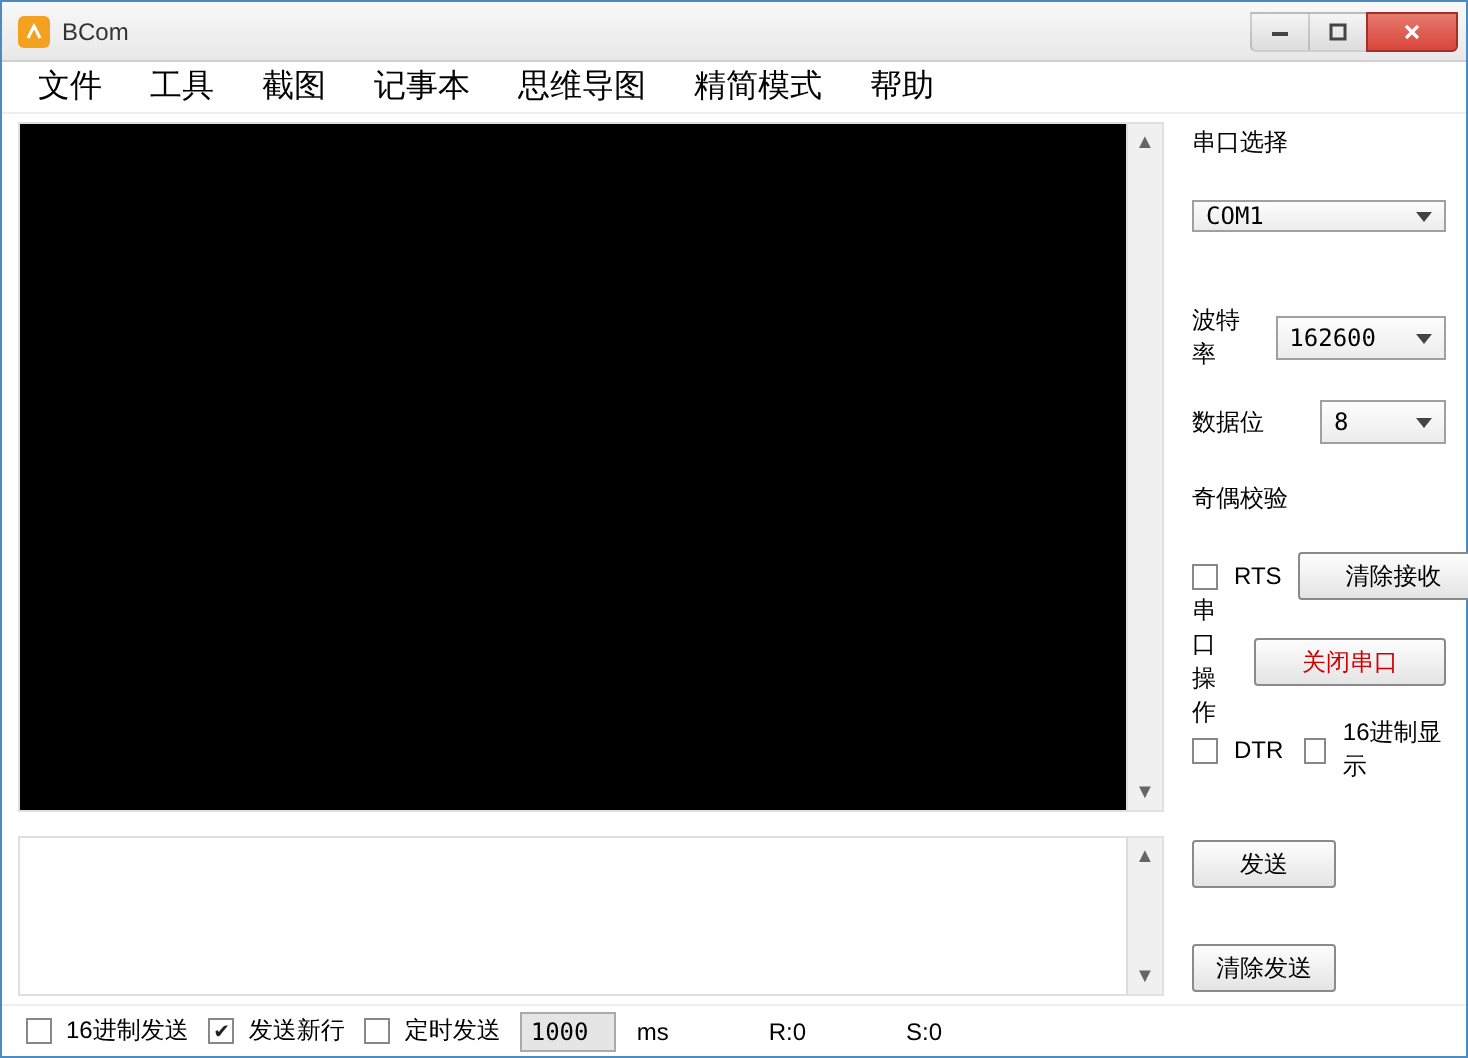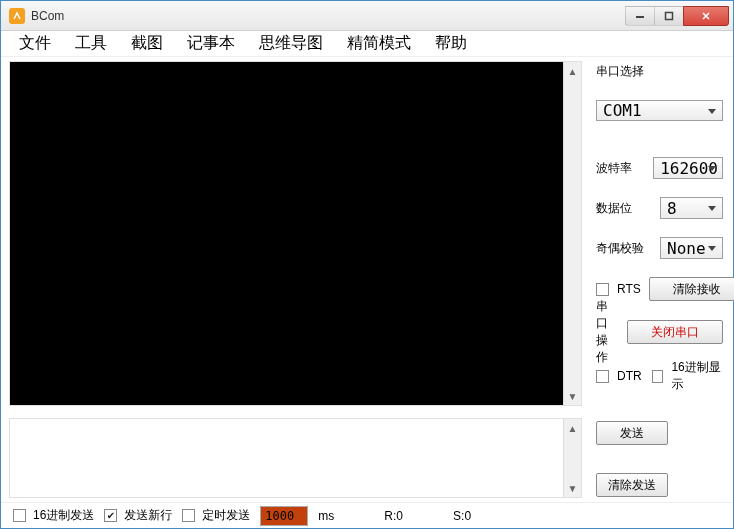--- a/index.html
+++ b/index.html
@@ -31,34 +31,34 @@
 .scroll-arrow { height: 18px; display: flex; align-items: center; justify-content: center; color: #666; font-size: 10px; }
 .scroll-track { flex: 1; }
 
 .tx-wrap { height: 80px; margin-top: 12px; display: flex; border: 1px solid #e0e0e0; }
 .tx-area { flex: 1; background: #fff; border: none; resize: none; font-family: Consolas, monospace; padding: 4px; }
 
 .right-pane { width: 151px; padding: 6px 10px 6px 14px; display: flex; flex-direction: column; gap: 18px; font-size: 12px; }
 .section-label { margin-bottom: 2px; }
 .form-row { display: flex; align-items: center; height: 26px; gap: 8px; }
 .form-row label { width: 56px; }
-.select { flex: 1; height: 22px; border: 1px solid #a0a0a0; background: linear-gradient(to bottom, #fdfdfd, #ececec); padding: 0 4px 0 6px; font-size: 16px; font-family: "SimSun", monospace; position: relative; display: flex; align-items: center; }
+.select { flex: 1; height: 22px; border: 1px solid #a0a0a0; background: linear-gradient(to bottom, #fdfdfd, #ececec); padding: 0 34px 0 6px; font-size: 12px; font-family: "SimSun", monospace; position: relative; display: flex; align-items: center; }
 .select.full { width: 100%; }
 .select::after { content: ""; position: absolute; right: 6px; top: 50%; margin-top: -2px; border-left: 4px solid transparent; border-right: 4px solid transparent; border-top: 5px solid #444; }
 .btn { height: 24px; border: 1px solid #8a8a8a; background: linear-gradient(to bottom, #fdfdfd, #e4e4e4); padding: 0 10px; font-size: 12px; cursor: default; border-radius: 2px; min-width: 96px; text-align: center; display: inline-flex; align-items: center; justify-content: center; }
 .btn.red { color: #d00000; }
 .checkbox { width: 13px; height: 13px; border: 1px solid #888; background: #fff; display: inline-flex; align-items: center; justify-content: center; font-size: 10px; color: #222; margin-right: 4px; }
 .checkbox.checked::after { content: "✔"; }
 .check-row { display: flex; align-items: center; gap: 4px; font-family: "SimSun", Arial; }
 
 .right-send-group { margin-top: 14px; display: flex; flex-direction: column; gap: 28px; }
 
 .statusbar { height: 26px; border-top: 1px solid #eee; display: flex; align-items: center; padding: 0 12px; font-size: 12px; gap: 10px; position: absolute; bottom: 0; left: 0; right: 0; }
 .statusbar .check-row { gap: 3px; }
-.num-input { width: 48px; height: 20px; border: 1px solid #aaa; background: #c2410c; padding: 0 4px; font-family: "SimSun", monospace; font-size: 12px; }
+.num-input { width: 48px; height: 20px; border: 1px solid #aaa; background: #e5e5e5; padding: 0 4px; font-family: "SimSun", monospace; font-size: 12px; }
 .stat-spacer { flex: 1; }
 .credit { margin-left: auto; }
 </style>
 </head>
 <body>
 
 <div class="window">
 
   <div class="titlebar">
     <div class="titlebar-gradient"></div>
@@ -133,23 +133,20 @@
           </div>
       </div>
       <div class="form-row">
         <label>数据位</label>
         <div class="select">
             <span>8</span>
           </div>
       </div>
       <div class="form-row">
         <label>奇偶校验</label>
-        <div class="select">
-            <span>None</span>
-          </div>
       </div>
       <div class="form-row">
         <div class="check-row" style="width:56px">
           <span class="checkbox"></span>
           <span>RTS</span>
         </div>
         <div class="btn">清除接收</div>
       </div>
       <div class="form-row">
         <label>串口操作</label>

